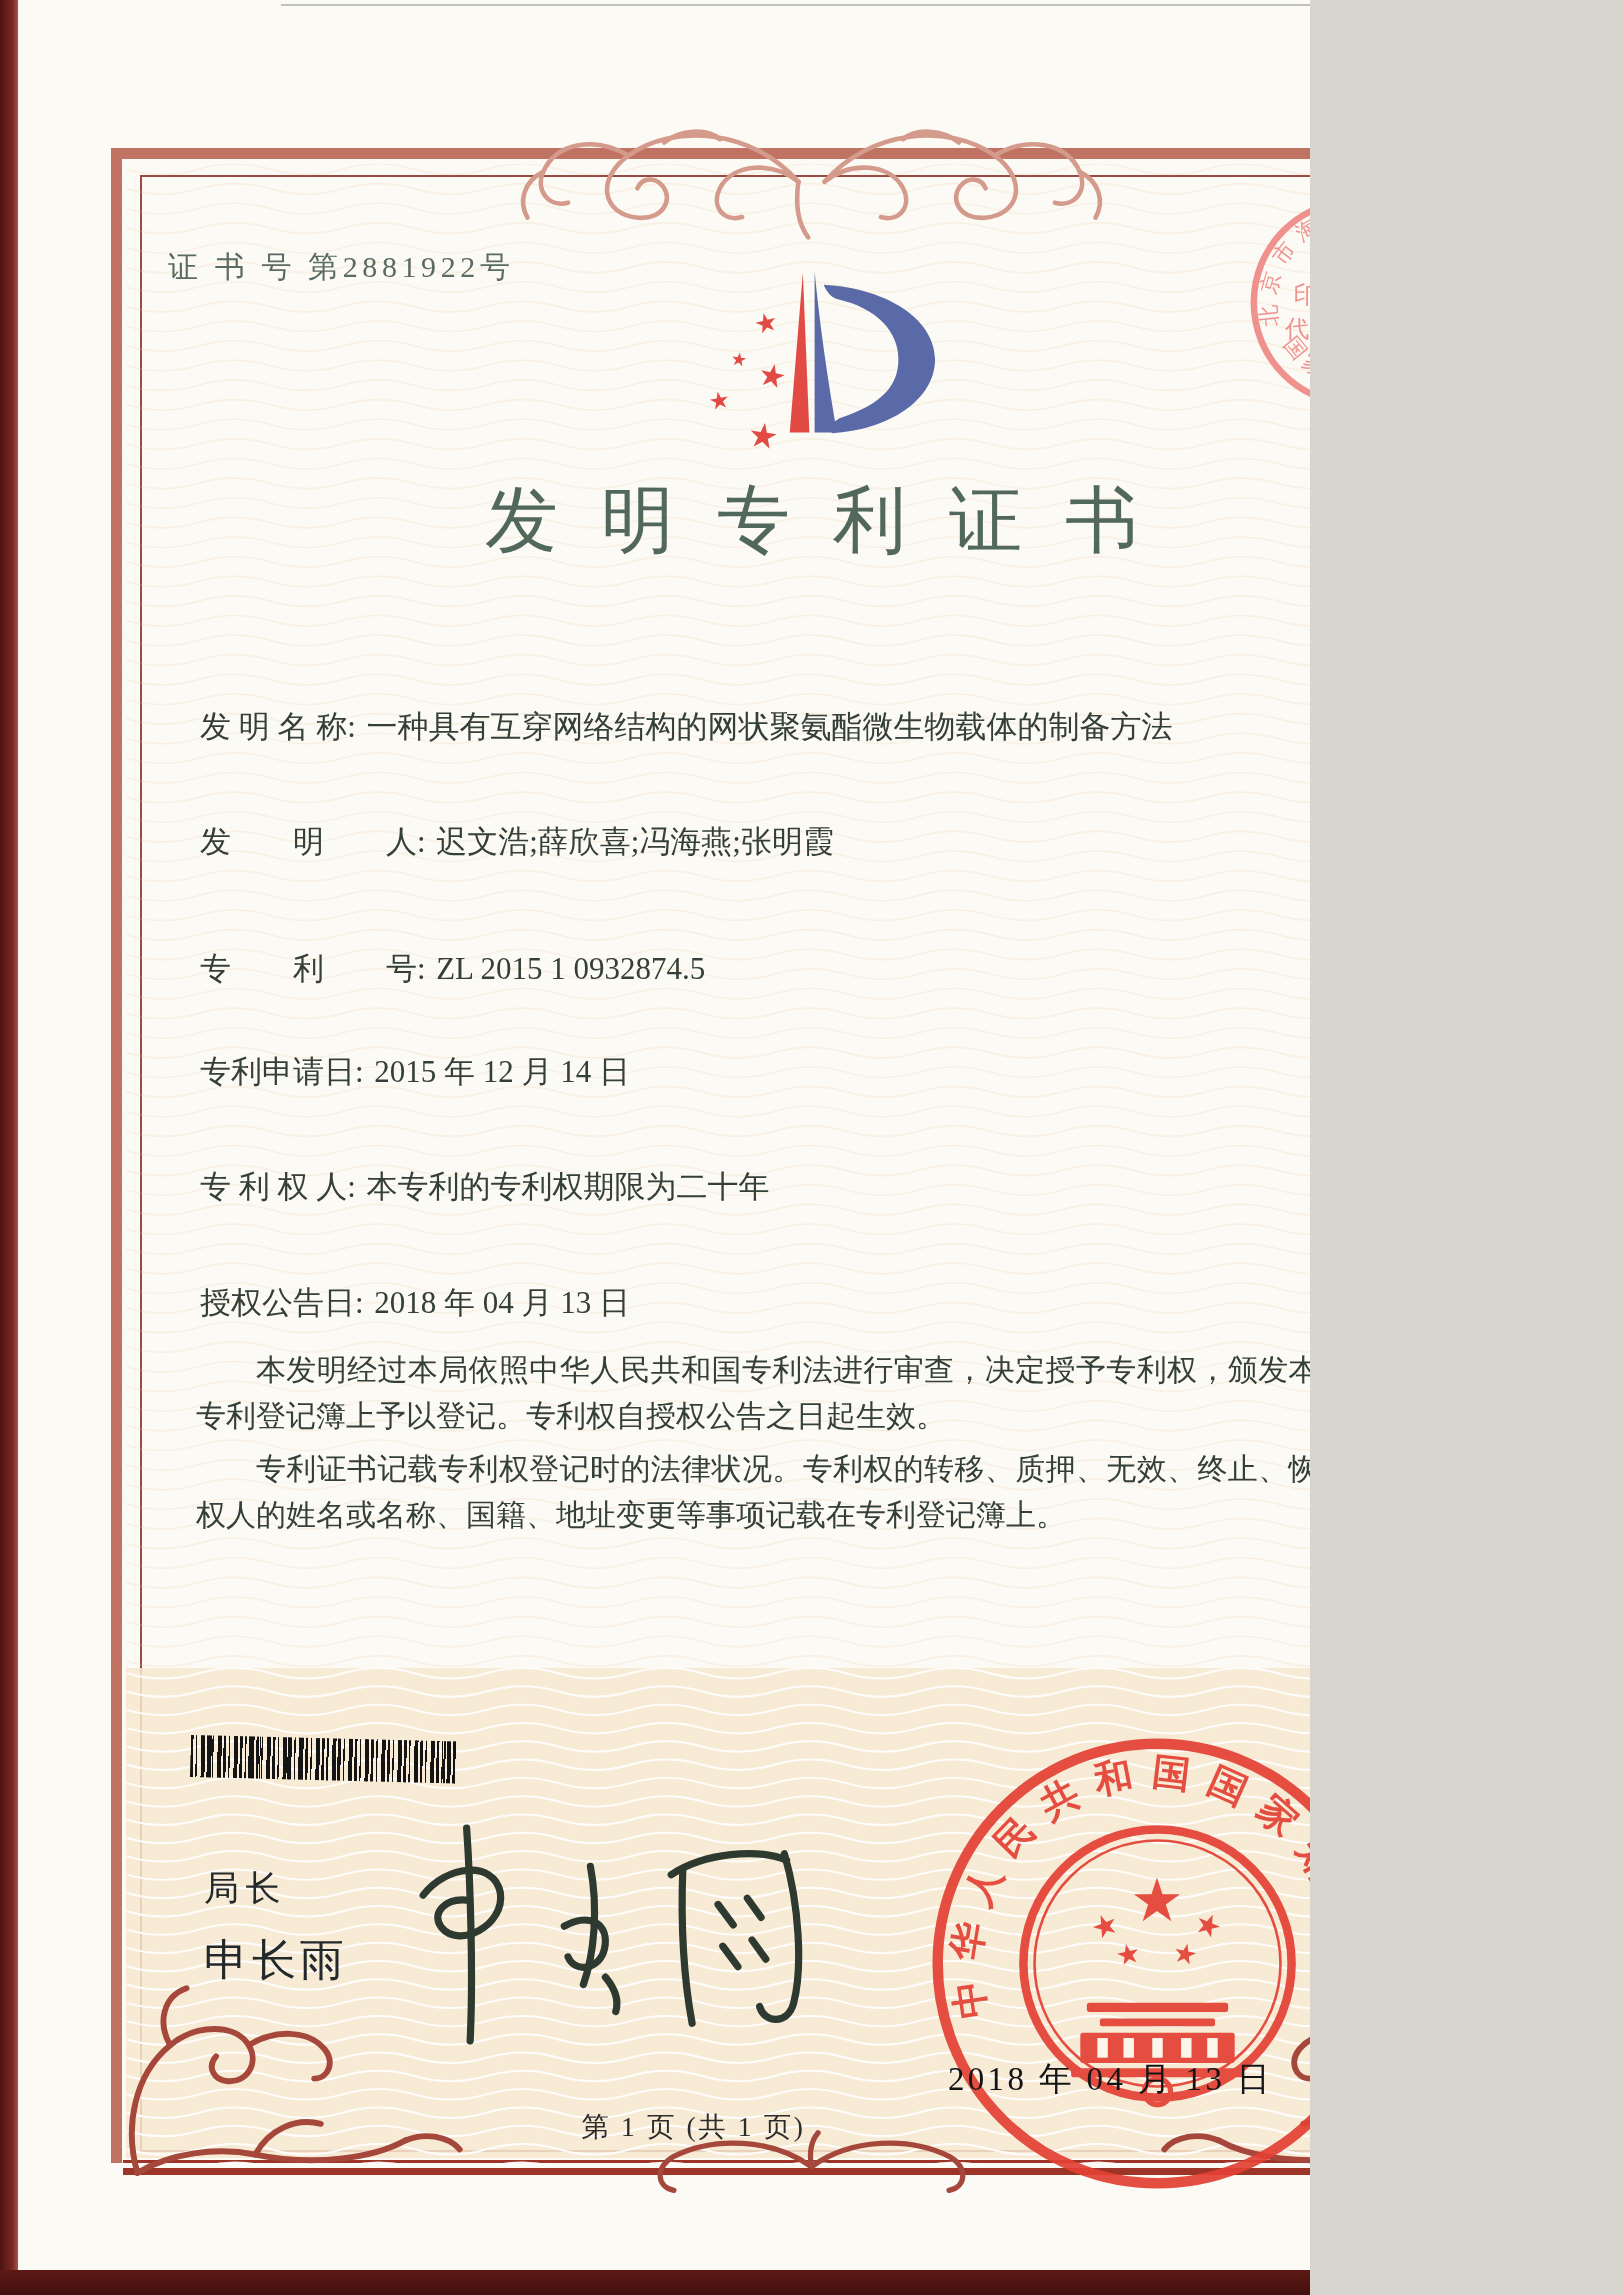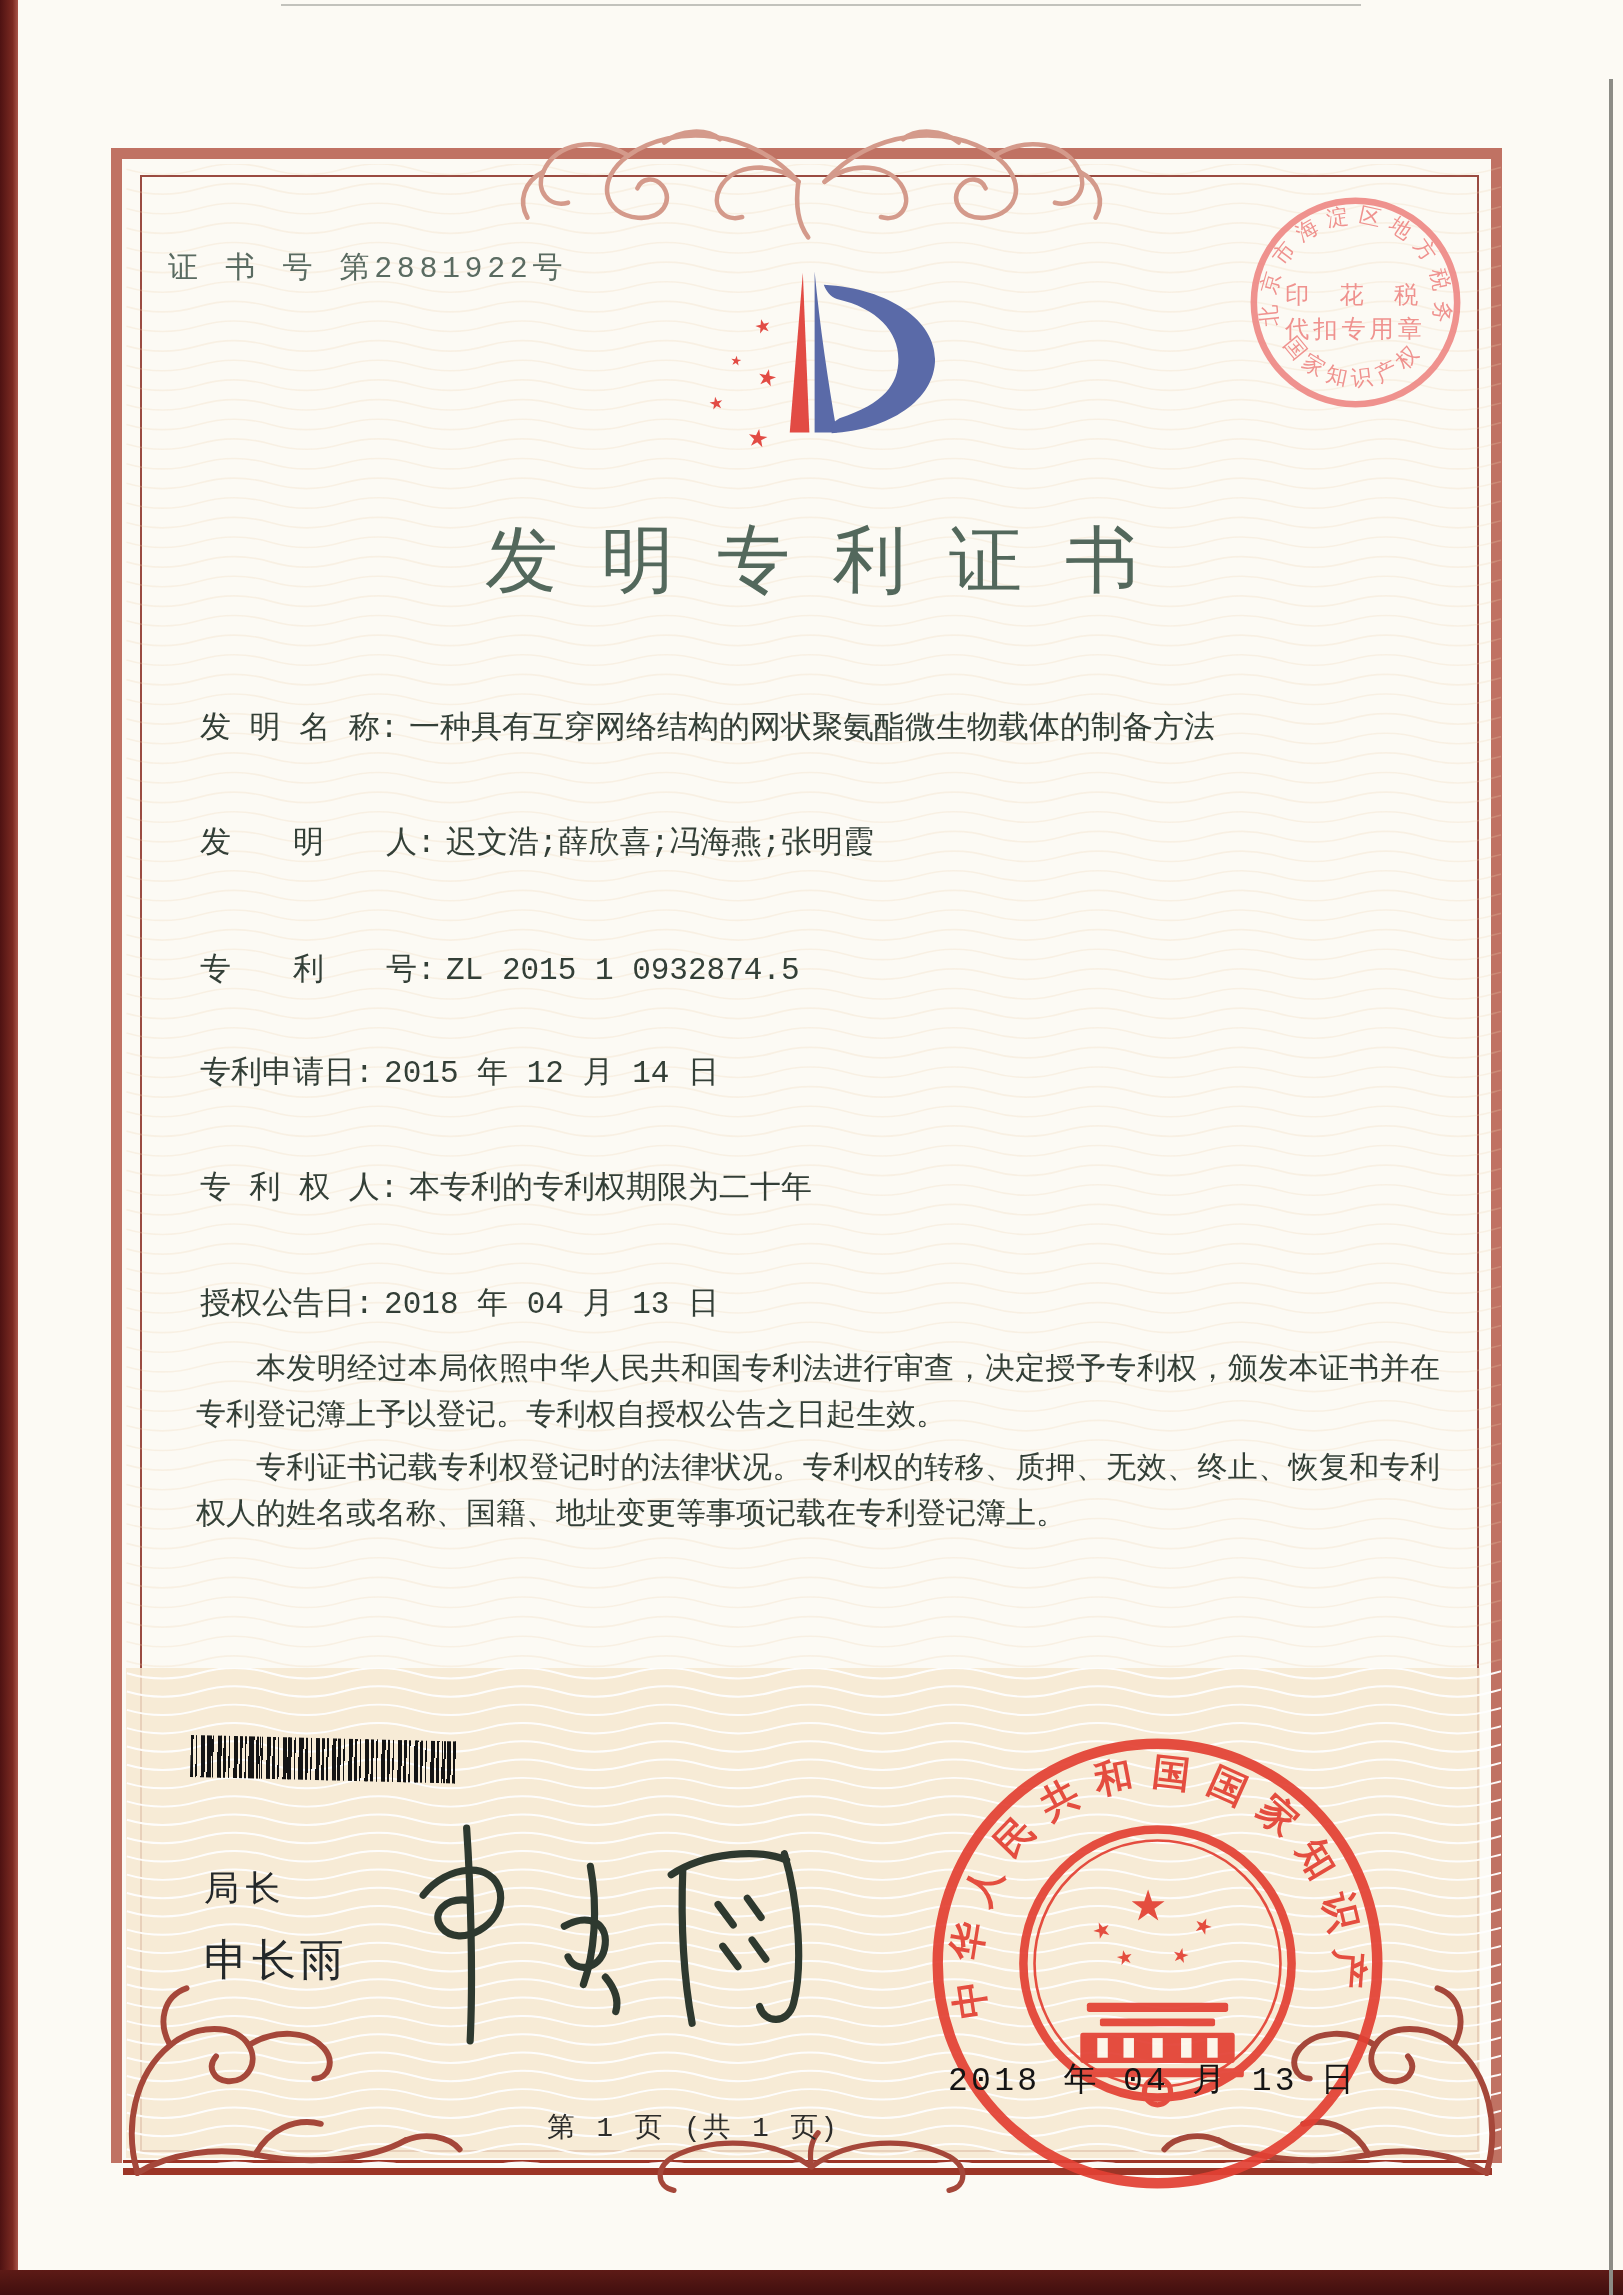--- a/index.html
+++ b/index.html
@@ -1,18 +1,18 @@
 <!DOCTYPE html>
 <html style="font-size:10.5px"><head>
 <meta charset="utf-8">
 <style>
   html,body{margin:0;padding:0;background:#d8d5cf;}
   .page{
-    position:relative;width:1623px;height:2295px;background:#fcfaf4;
-    font-family:Liberation Mono, monospace;overflow:hidden;
+    position:relative;width:1310px;height:2295px;background:#fcfaf4;
+    font-family:Liberation Serif, serif;overflow:hidden;
   }
   
   .edge-left{position:absolute;left:0;top:0;width:17.7px;height:2295px;
     background:linear-gradient(90deg,#4e1212,#7b2a22 70%,#a8564a);}
   .edge-bottom{position:absolute;left:0;top:2270px;width:1623px;height:25.5px;
     background:linear-gradient(0deg,#3f0e0e,#5d1a16);}
   .edge-right{position:absolute;left:1609px;top:79px;width:3.9px;height:2217px;background:#8c8c86;}
   .edge-top{position:absolute;left:281px;top:3.9px;width:1080px;height:2.6px;background:#c2c2bc;}
 
   
@@ -25,21 +25,21 @@
 
   .interior-tint{position:absolute;left:126px;top:1668px;width:1354px;height:490px;
     background:#f6e7d0;opacity:.85;}
   .waves-upper{position:absolute;left:126px;top:164px;opacity:.25;}
   .waves-lower{position:absolute;left:126px;top:1668px;opacity:.95;}
 
   .ornament{position:absolute;}
 
   
   .certno{position:absolute;left:168px;top:247px;font-size:30px;color:#5a6b61;letter-spacing:4.6px;}
-  .title{position:absolute;left:0;top:512px;width:1623px;text-align:center;
+  .title{position:absolute;left:0;top:472px;width:1623px;text-align:center;
     font-size:73px;color:#53685c;letter-spacing:43px;text-indent:43px;font-weight:normal;margin:0;}
   .row{position:absolute;left:200px;font-size:31px;color:#333f37;white-space:nowrap;}
   .row .lbl{margin-right:10.5px;}
   .paras{position:absolute;left:196px;top:1347px;width:1244px;font-size:30px;color:#333f37;
     line-height:46px;text-align:justify;}
   .paras p{margin:0 0 6.5px 0;text-indent:60px;}
   .barcode{position:absolute;left:191px;top:1735px;width:266px;height:42px;
     transform:rotate(1.4deg);transform-origin:left top;
     background-image:
       repeating-linear-gradient(90deg,#141414 0 2.6px,transparent 2.6px 5.2px,#141414 5.2px 6.5px,transparent 6.5px 10.5px,#141414 10.5px 14.4px,transparent 14.4px 16.4px),

